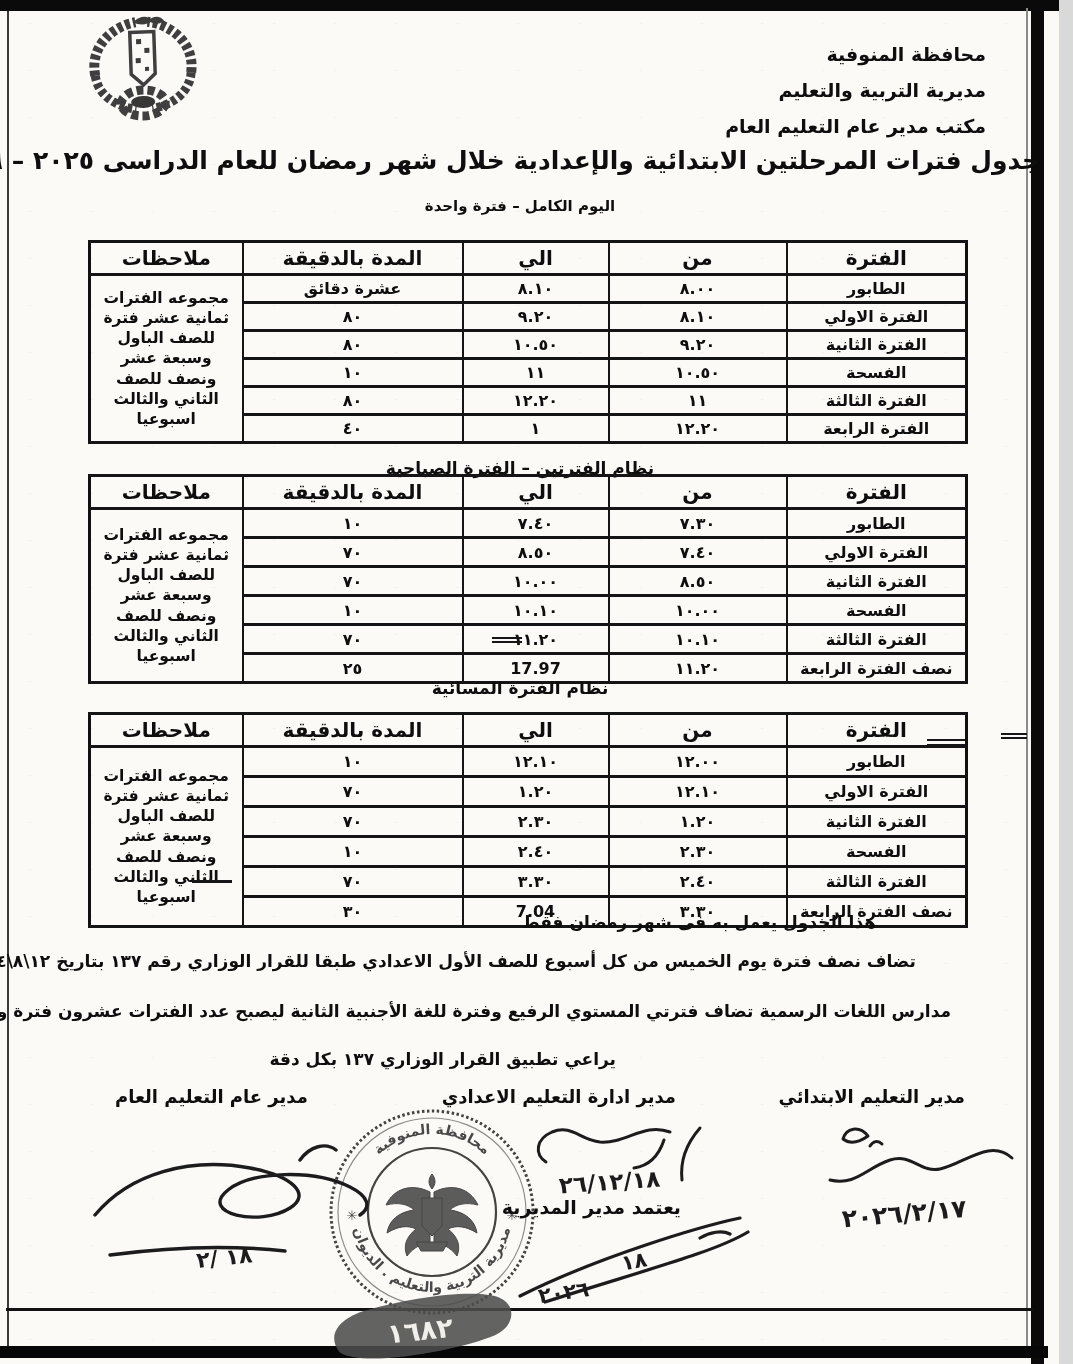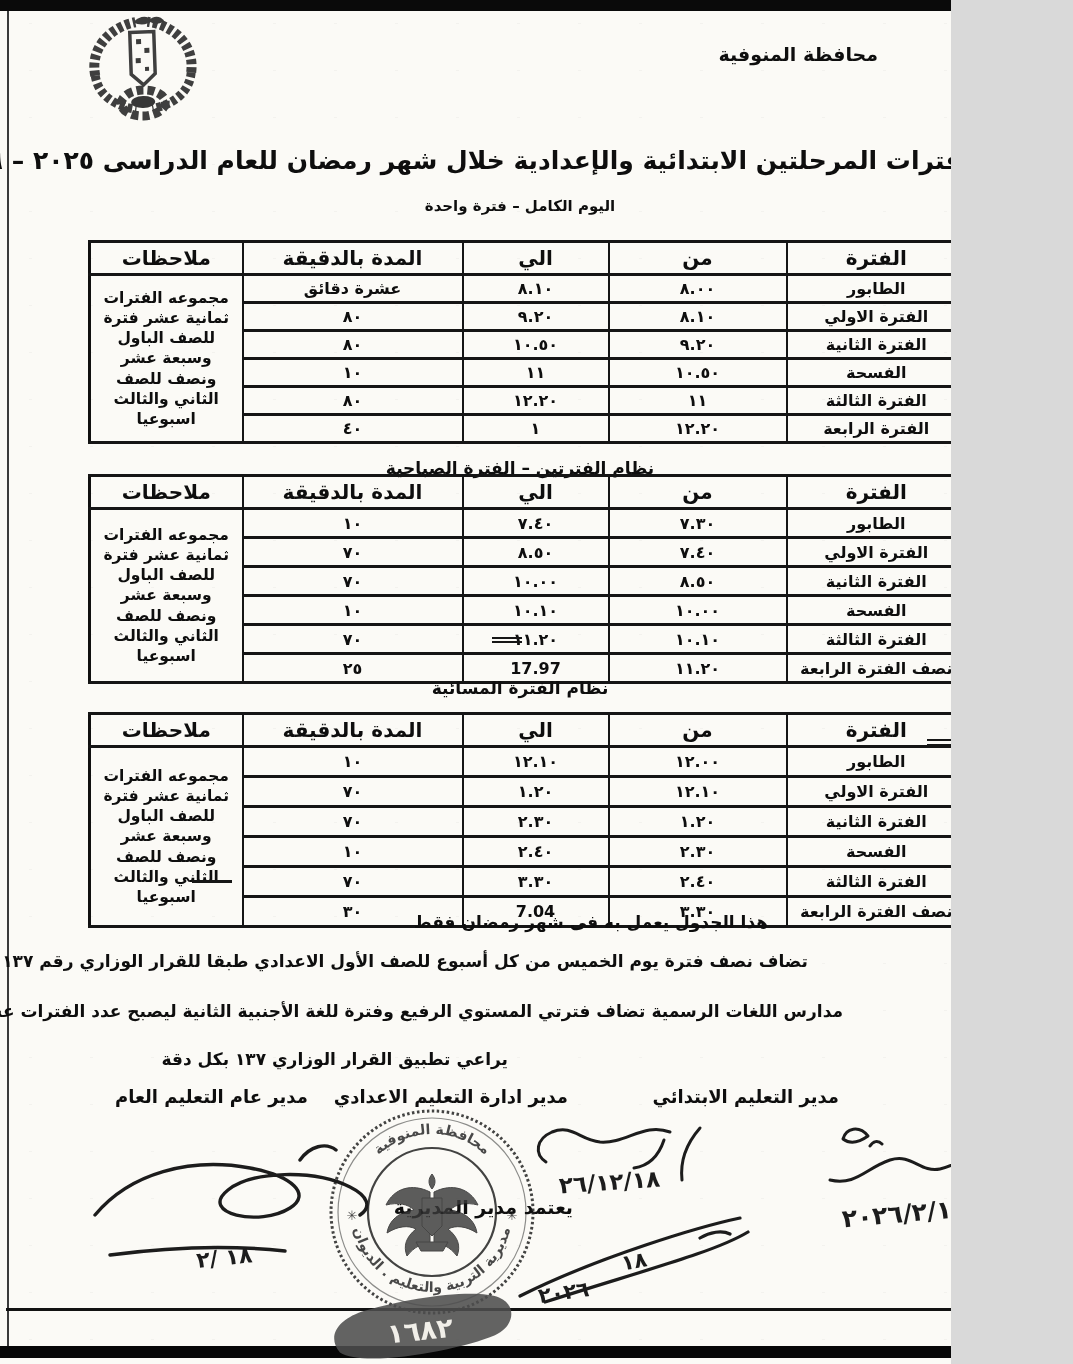--- a/index.html
+++ b/index.html
@@ -1,17 +1,17 @@
 <!DOCTYPE html>
 <html lang="ar"><head>
 <meta charset="utf-8">
 <style>
   html,body{margin:0;padding:0;background:#d9d9d9;}
   #page{
-    position:relative;width:951px;height:1364px;overflow:hidden;
+    position:relative;width:1059px;height:1364px;overflow:hidden;
     background:#fbfaf6;color:#0e0e0e;
     font-family:"DejaVu Sans","Liberation Sans",sans-serif;font-weight:700;
   }
   #page::before{content:"";position:absolute;inset:0;pointer-events:none;
     background-image:radial-gradient(rgba(0,0,0,.06) 1px,transparent 1.3px);
     background-size:61px 47px;opacity:.55;}
   
   .bar-top{position:absolute;left:0;top:0;width:1073px;height:11px;background:#0a0a0a;}
   .bar-right{position:absolute;left:1031px;top:0;width:13px;height:1364px;background:#0a0a0a;}
   .line-right-thin{position:absolute;left:1026px;top:8px;width:2px;height:1340px;background:#8a8a8a;}
@@ -38,21 +38,21 @@
   .tbl .c-notes{font-size:15.5px;line-height:1.3;padding:2px 7px;}
 
   .caption{position:absolute;left:0;width:1040px;text-align:center;direction:rtl;font-size:17px;}
   #cap1{top:430px;margin-top:28px;} #cap2{top:669px;margin-top:9px;}
   #cap3{position:absolute;top:912px;right:183px;left:auto;width:auto;direction:rtl;font-size:17px;white-space:nowrap;}
 
   .fn{position:absolute;direction:rtl;font-size:17px;white-space:nowrap;}
   #fn1{top:951px;right:143px;} #fn2{top:1001px;right:108px;} #fn3{top:1049px;right:443px;}
 
   .sig-label{position:absolute;direction:rtl;font-size:18px;white-space:nowrap;}
-  #sig-label-right{top:1086px;right:112px;}
+  #sig-label-right{top:1086px;right:94px;}
   #sig-label-center{top:1086px;right:383px;}
   #sig-label-left{top:1086px;left:115px;}
   #approve-label{position:absolute;top:1196px;right:378px;direction:rtl;font-size:19px;white-space:nowrap;}
 
   #sign-layer{position:absolute;left:0;top:1060px;pointer-events:none;}
   .ink{stroke:#1c1c1c;fill:none;stroke-linecap:round;stroke-linejoin:round;}
   .hand{fill:#1c1c1c;font-weight:700;direction:rtl;}
   .stamp-txt{fill:#222;font-size:14px;font-weight:700;direction:rtl;}
 
   .art{position:absolute;background:#161616;}
@@ -82,20 +82,22 @@
         <rect x="70" y="36" width="5" height="5" fill="#222"></rect>
       <rect x="61" y="46" width="5" height="5" fill="#222"></rect>
         <rect x="70" y="55" width="4" height="4" fill="#222"></rect>
       <ellipse cx="67" cy="91" rx="22" ry="13" fill="none" stroke="#262626" stroke-width="9" stroke-dasharray="7 4"></ellipse>
       <ellipse cx="67" cy="90" rx="12" ry="6" fill="#1d1d1d"></ellipse>
     </g>
   </svg>
 
   <div class="org">
     <div>محافظة المنوفية</div>
+    <div>مديرية التربية والتعليم</div>
+    <div>مكتب مدير عام التعليم العام</div>
   </div>
 
   <div class="title">جدول فترات المرحلتين الابتدائية والإعدادية خلال  شهر رمضان للعام الدراسى ٢٠٢٥ – ٢٠٢٦</div>
   <div class="subtitle">اليوم الكامل – فترة واحدة</div>
 
   <table class="tbl" id="tbl1" style="top:240px;">
     <colgroup>
         <col style="width:180px">
         <col style="width:178px">
         <col style="width:146px">

